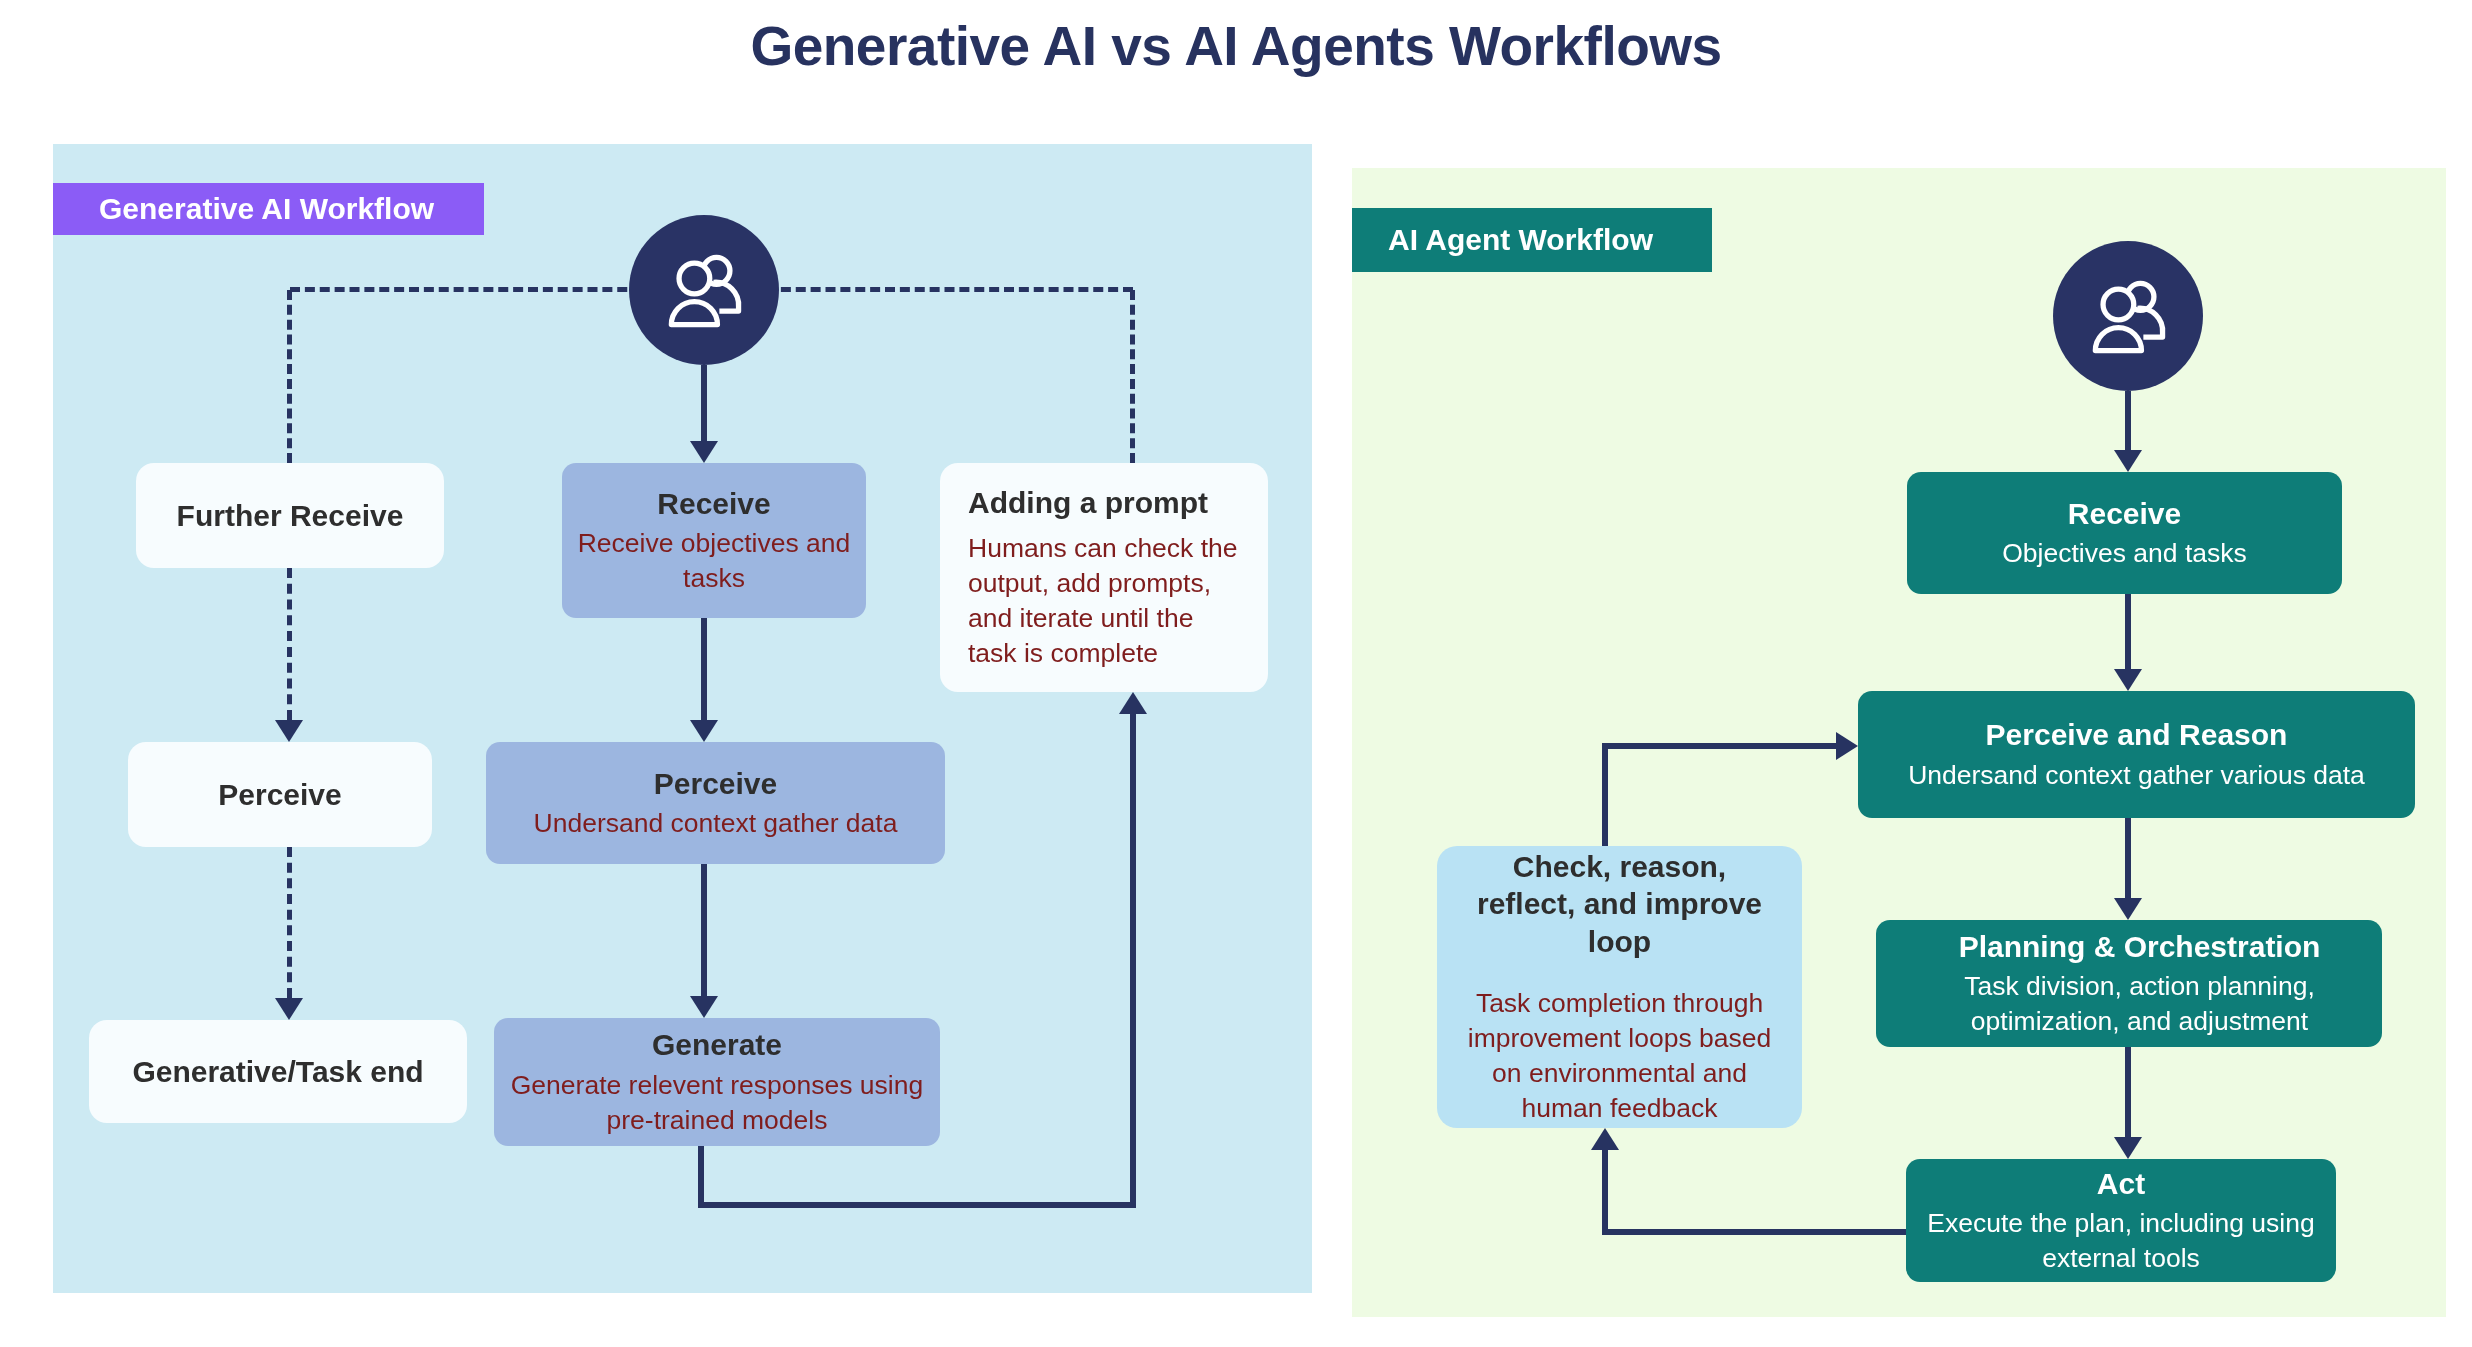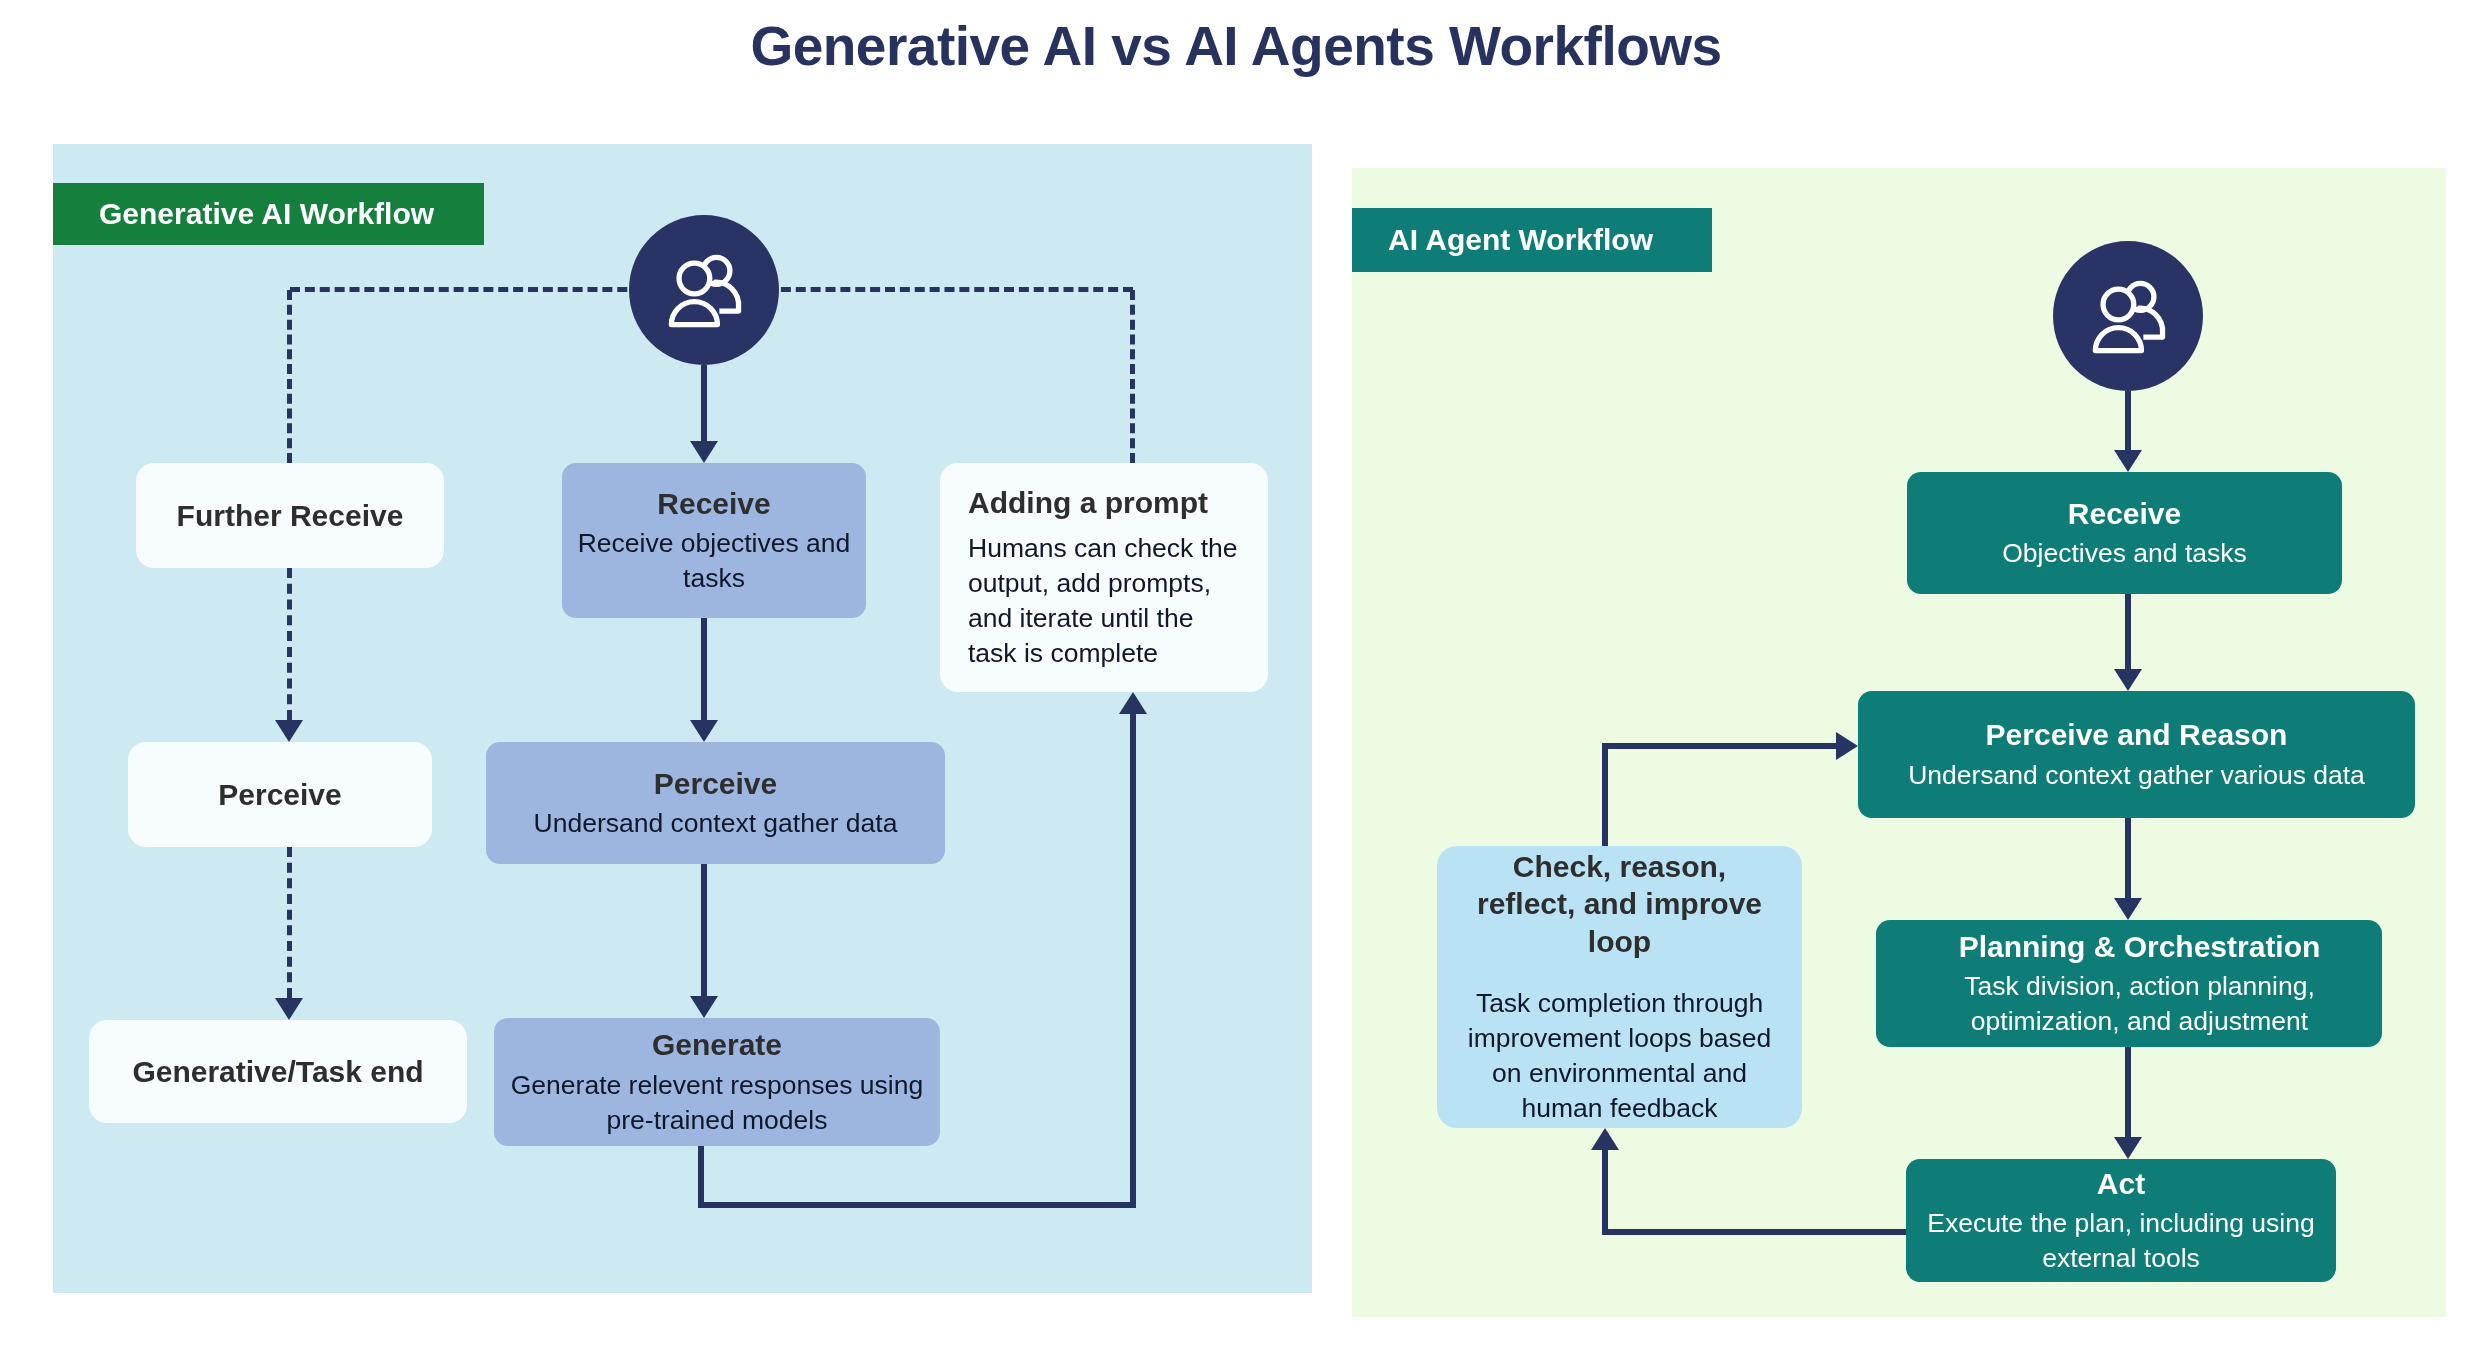--- a/index.html
+++ b/index.html
@@ -14,36 +14,36 @@
     color:#27325f; letter-spacing:-0.5px;
   }
   .panel { position:absolute; top:144px; height:1149px; }
   .panel.left  { left:53px;  width:1259px; background:#cdeaf3; }
   .panel.right { left:1352px; width:1094px; background:#eefbe3;margin-top:24px; }
 
   .badge {
     position:absolute; display:flex; align-items:center;
     color:#ffffff; font-weight:bold; font-size:30px;
   }
-  .badge.navy { left:0; top:39px; width:431px; height:62px; background:#15803d; padding-left:46px; }
+  .badge.navy { left:0; top:39px; width:431px; height:52px; background:#8b5cf6; padding-left:46px; }
   .badge.teal { left:0; top:40px; width:360px; height:64px; background:#0e7d78; padding-left:36px; }
 
   .person-circle {
     position:absolute; width:150px; height:150px; border-radius:50%;
     background:#293365; display:flex; align-items:center; justify-content:center; z-index:3;
   }
   .person-circle svg { width:96px; height:96px; }
 
   .node {
     position:absolute; border-radius:16px; z-index:2;
     display:flex; flex-direction:column; justify-content:center; align-items:center;
     text-align:center; padding:8px 14px;
   }
   .node .t { font-weight:bold; font-size:30px; color:#2e2e2e; line-height:1.25; }
-  .node .s { font-size:26.5px; color:#0f172a; line-height:1.32; margin-top:4px; }
+  .node .s { font-size:26.5px; color:#7f1d1d; line-height:1.32; margin-top:4px; }
   .node.white { background:#f7fcfe; border-radius:18px; }
   .node.peri  { background:#9cb6e0; border-radius:14px; }
   .node.teal  { background:#0e7d78; border-radius:14px; }
   .node.teal .t, .node.teal .s { color:#ffffff; }
   .node.checkbox { background:#b9e2f4; border-radius:20px; padding:12px 28px; }
   .node.checkbox .s { margin-top:26px; }
   .node.leftalign { align-items:flex-start; justify-content:center; text-align:left; padding:26px 28px; }
   .node.leftalign .s { margin-top:10px; }
 
   .sl-h { position:absolute; background:#273361; height:6px; z-index:1; }

